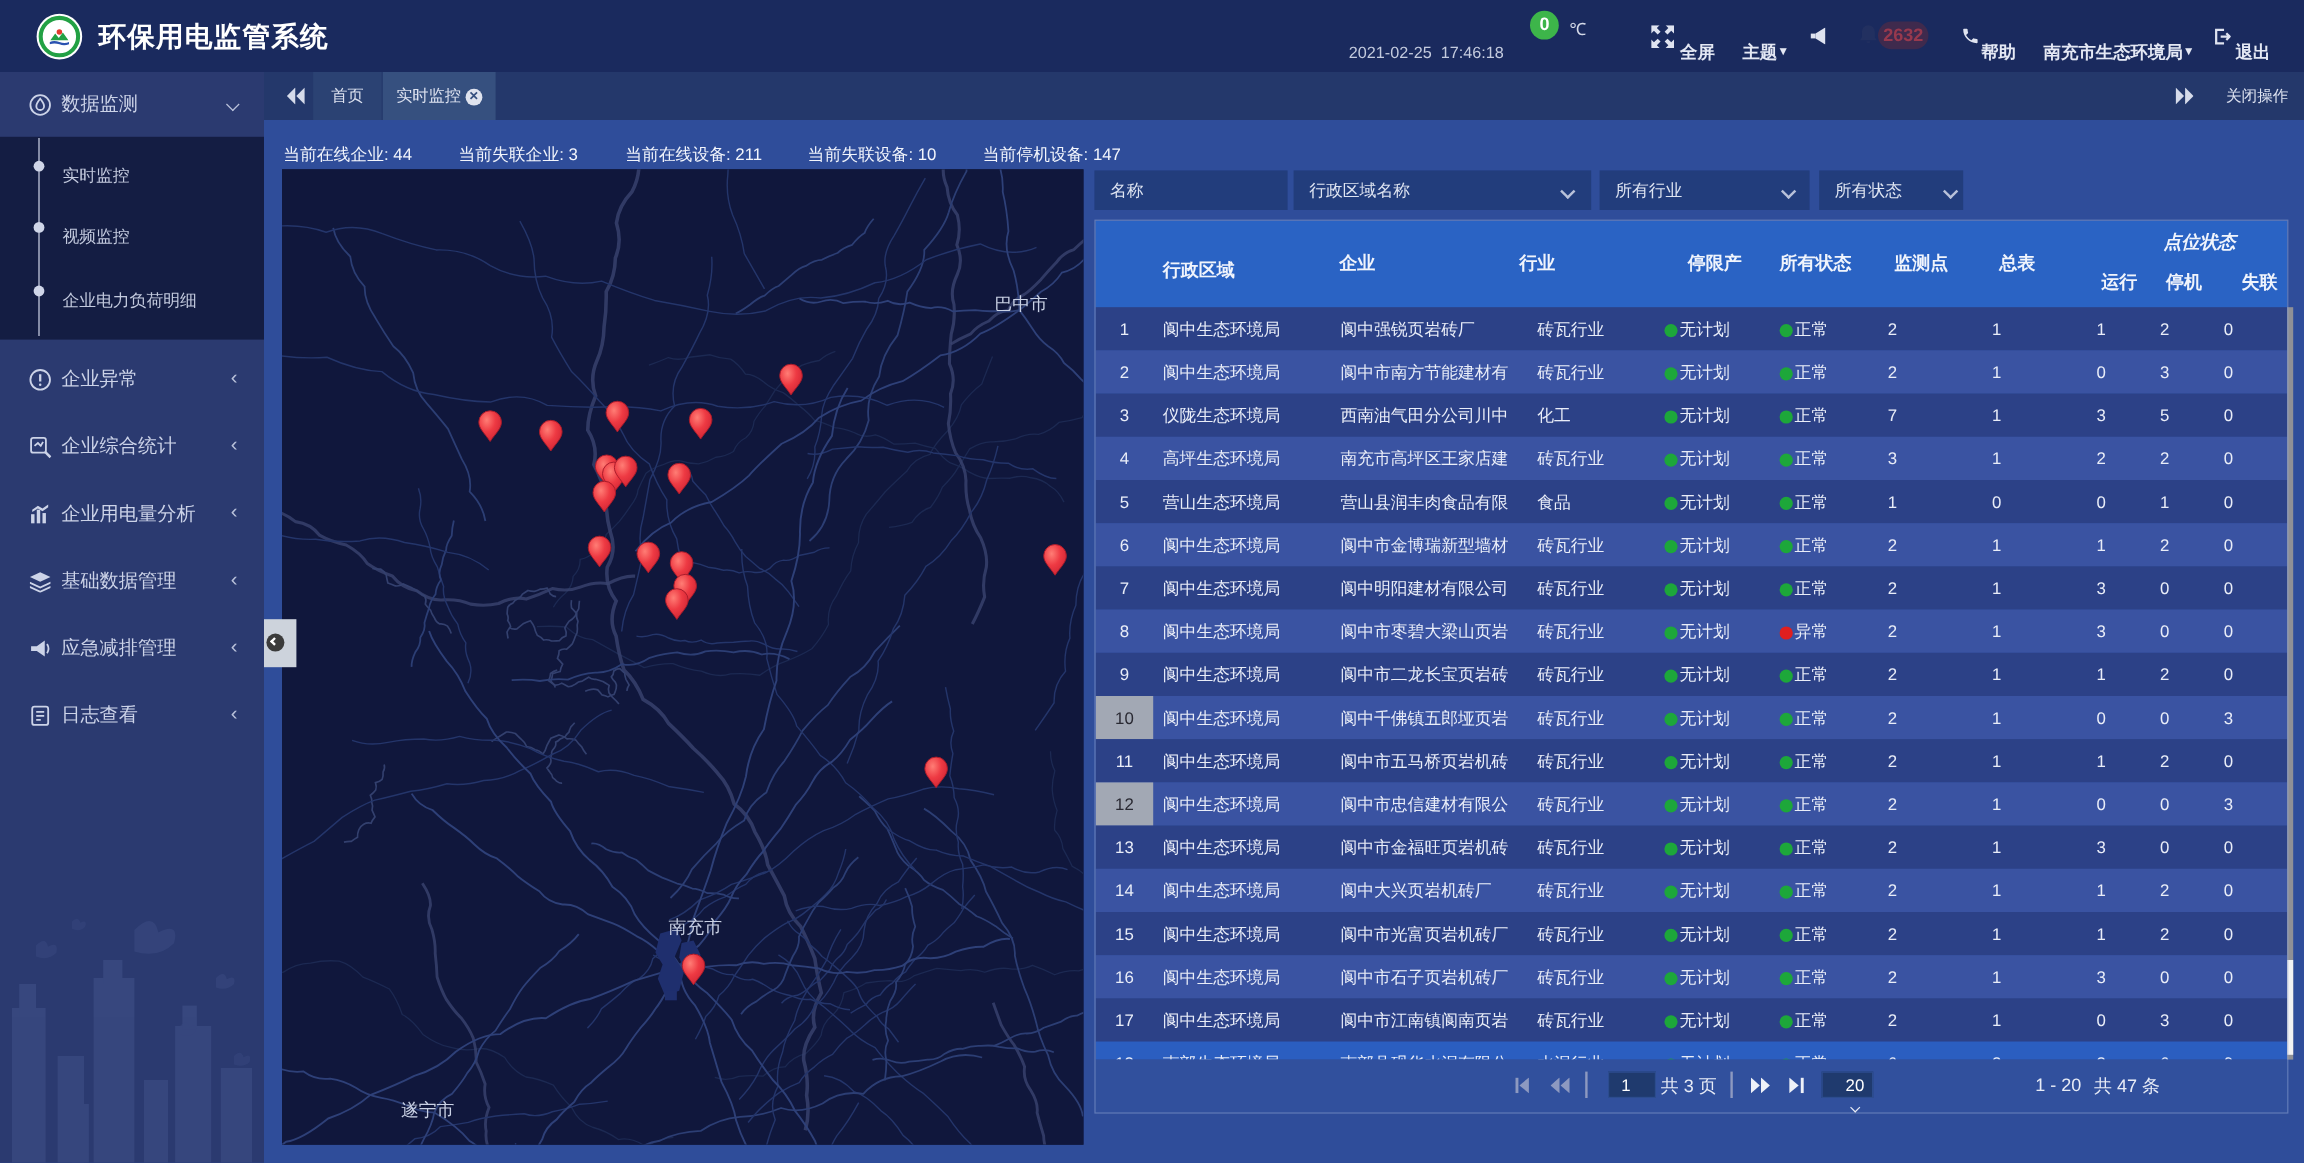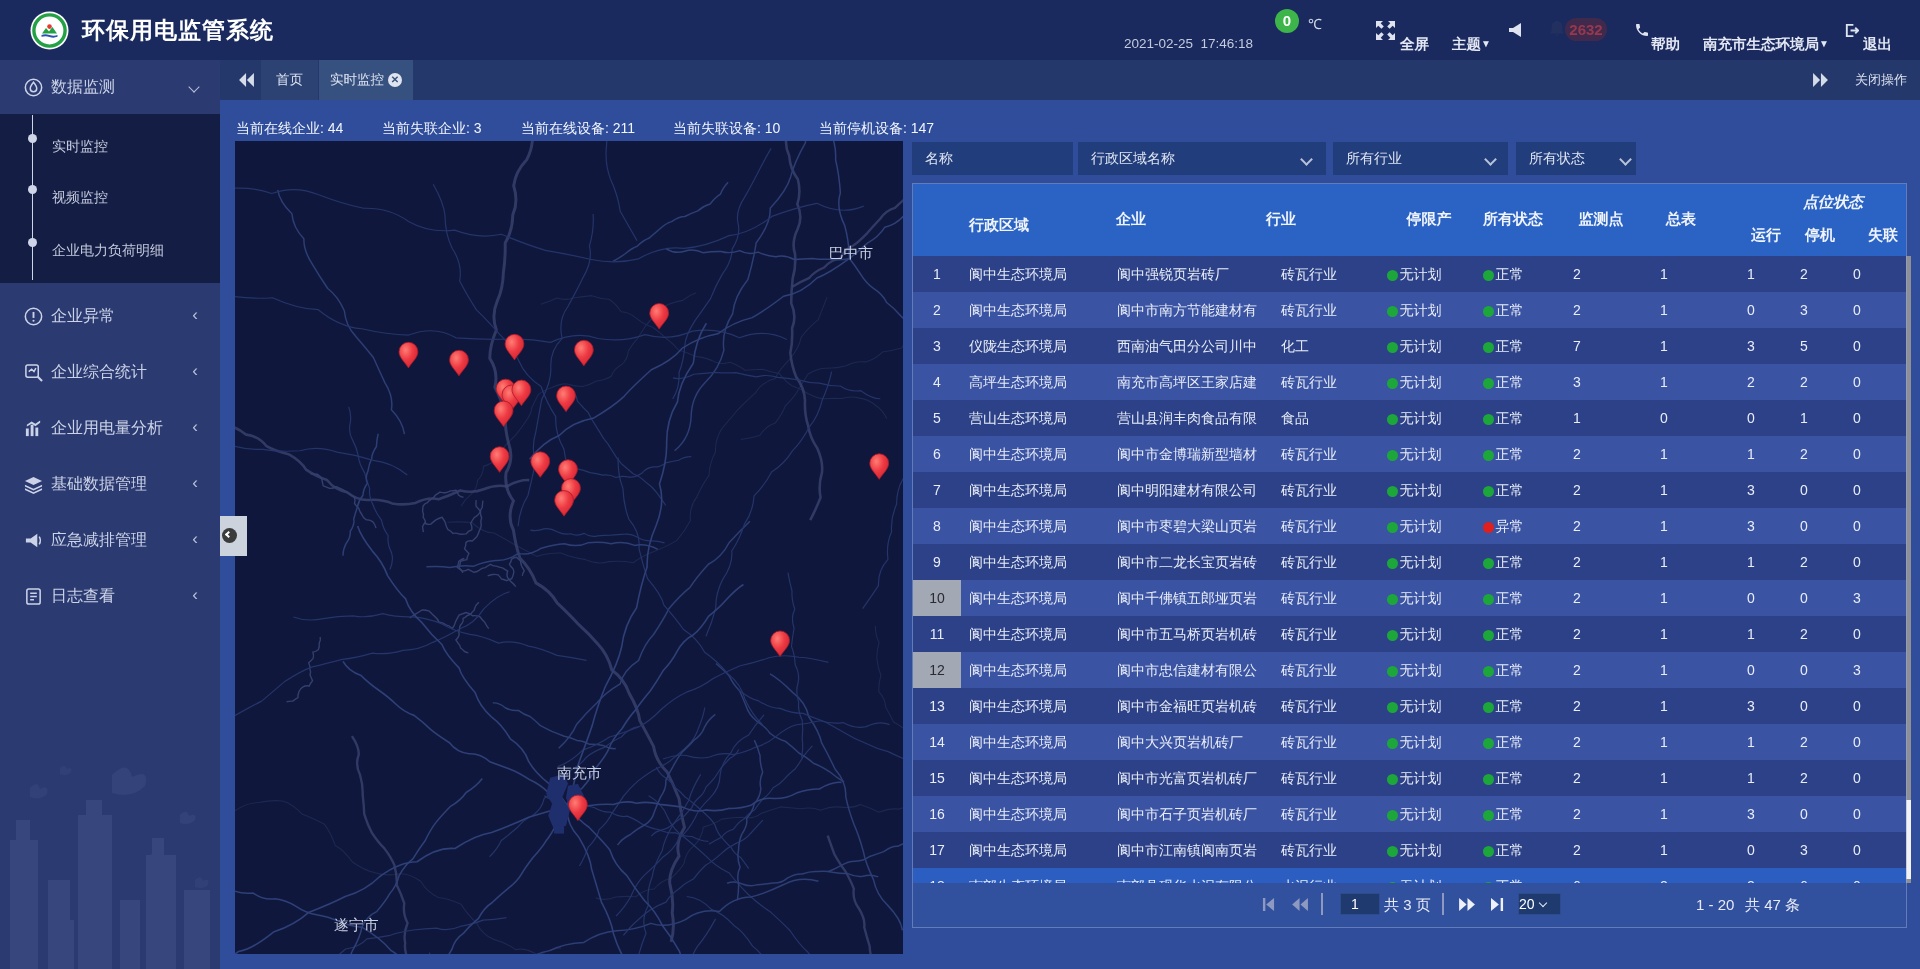--- a/index.html
+++ b/index.html
@@ -641,17 +641,17 @@
     <div class="abs" style="left:471px;top:13px">共 3 页</div>
     <div class="abs" style="left:529px;top:10px;width:1.5px;height:22px;background:#8d99c0"></div>
     <svg class="abs" style="left:546px;top:15px" width="17" height="13" viewBox="0 0 18 14" fill="#eef1f8">
       <path d="M0 0 L0 14 L8 7 Z"></path>
         <path d="M9 0 L9 14 L17 7 Z"></path>
     </svg>
     <svg class="abs" style="left:578px;top:15px" width="13" height="13" viewBox="0 0 14 14" fill="#eef1f8">
       <path d="M0 0 L0 14 L8.5 7 Z"></path>
         <rect x="10.4" y="0" width="2.6" height="14"></rect>
     </svg>
-    <div class="abs" style="left:605px;top:10px;width:43px;height:22px;background:#1f3a6e;border:1px solid #2c4c8e;color:#fff;line-height:20px;padding-left:0;font-size:14px">20<span style="display:inline-block;width:6px;height:6px;border-right:1.8px solid #e8ecf6;border-bottom:1.8px solid #e8ecf6;transform:rotate(45deg);margin-left:5px;vertical-align:3px"></span></div>
+    <div class="abs" style="left:605px;top:10px;width:43px;height:22px;background:#1f3a6e;border:1px solid #2c4c8e;color:#fff;line-height:20px;padding-left:19px;font-size:14px">20<span style="display:inline-block;width:6px;height:6px;border-right:1.8px solid #e8ecf6;border-bottom:1.8px solid #e8ecf6;transform:rotate(45deg);margin-left:5px;vertical-align:3px"></span></div>
     <div class="abs" style="left:783px;top:13px">1 - 20</div>
     <div class="abs" style="left:832px;top:13px">共 47 条</div>
   </div>
 </div>
 
 </body></html>

